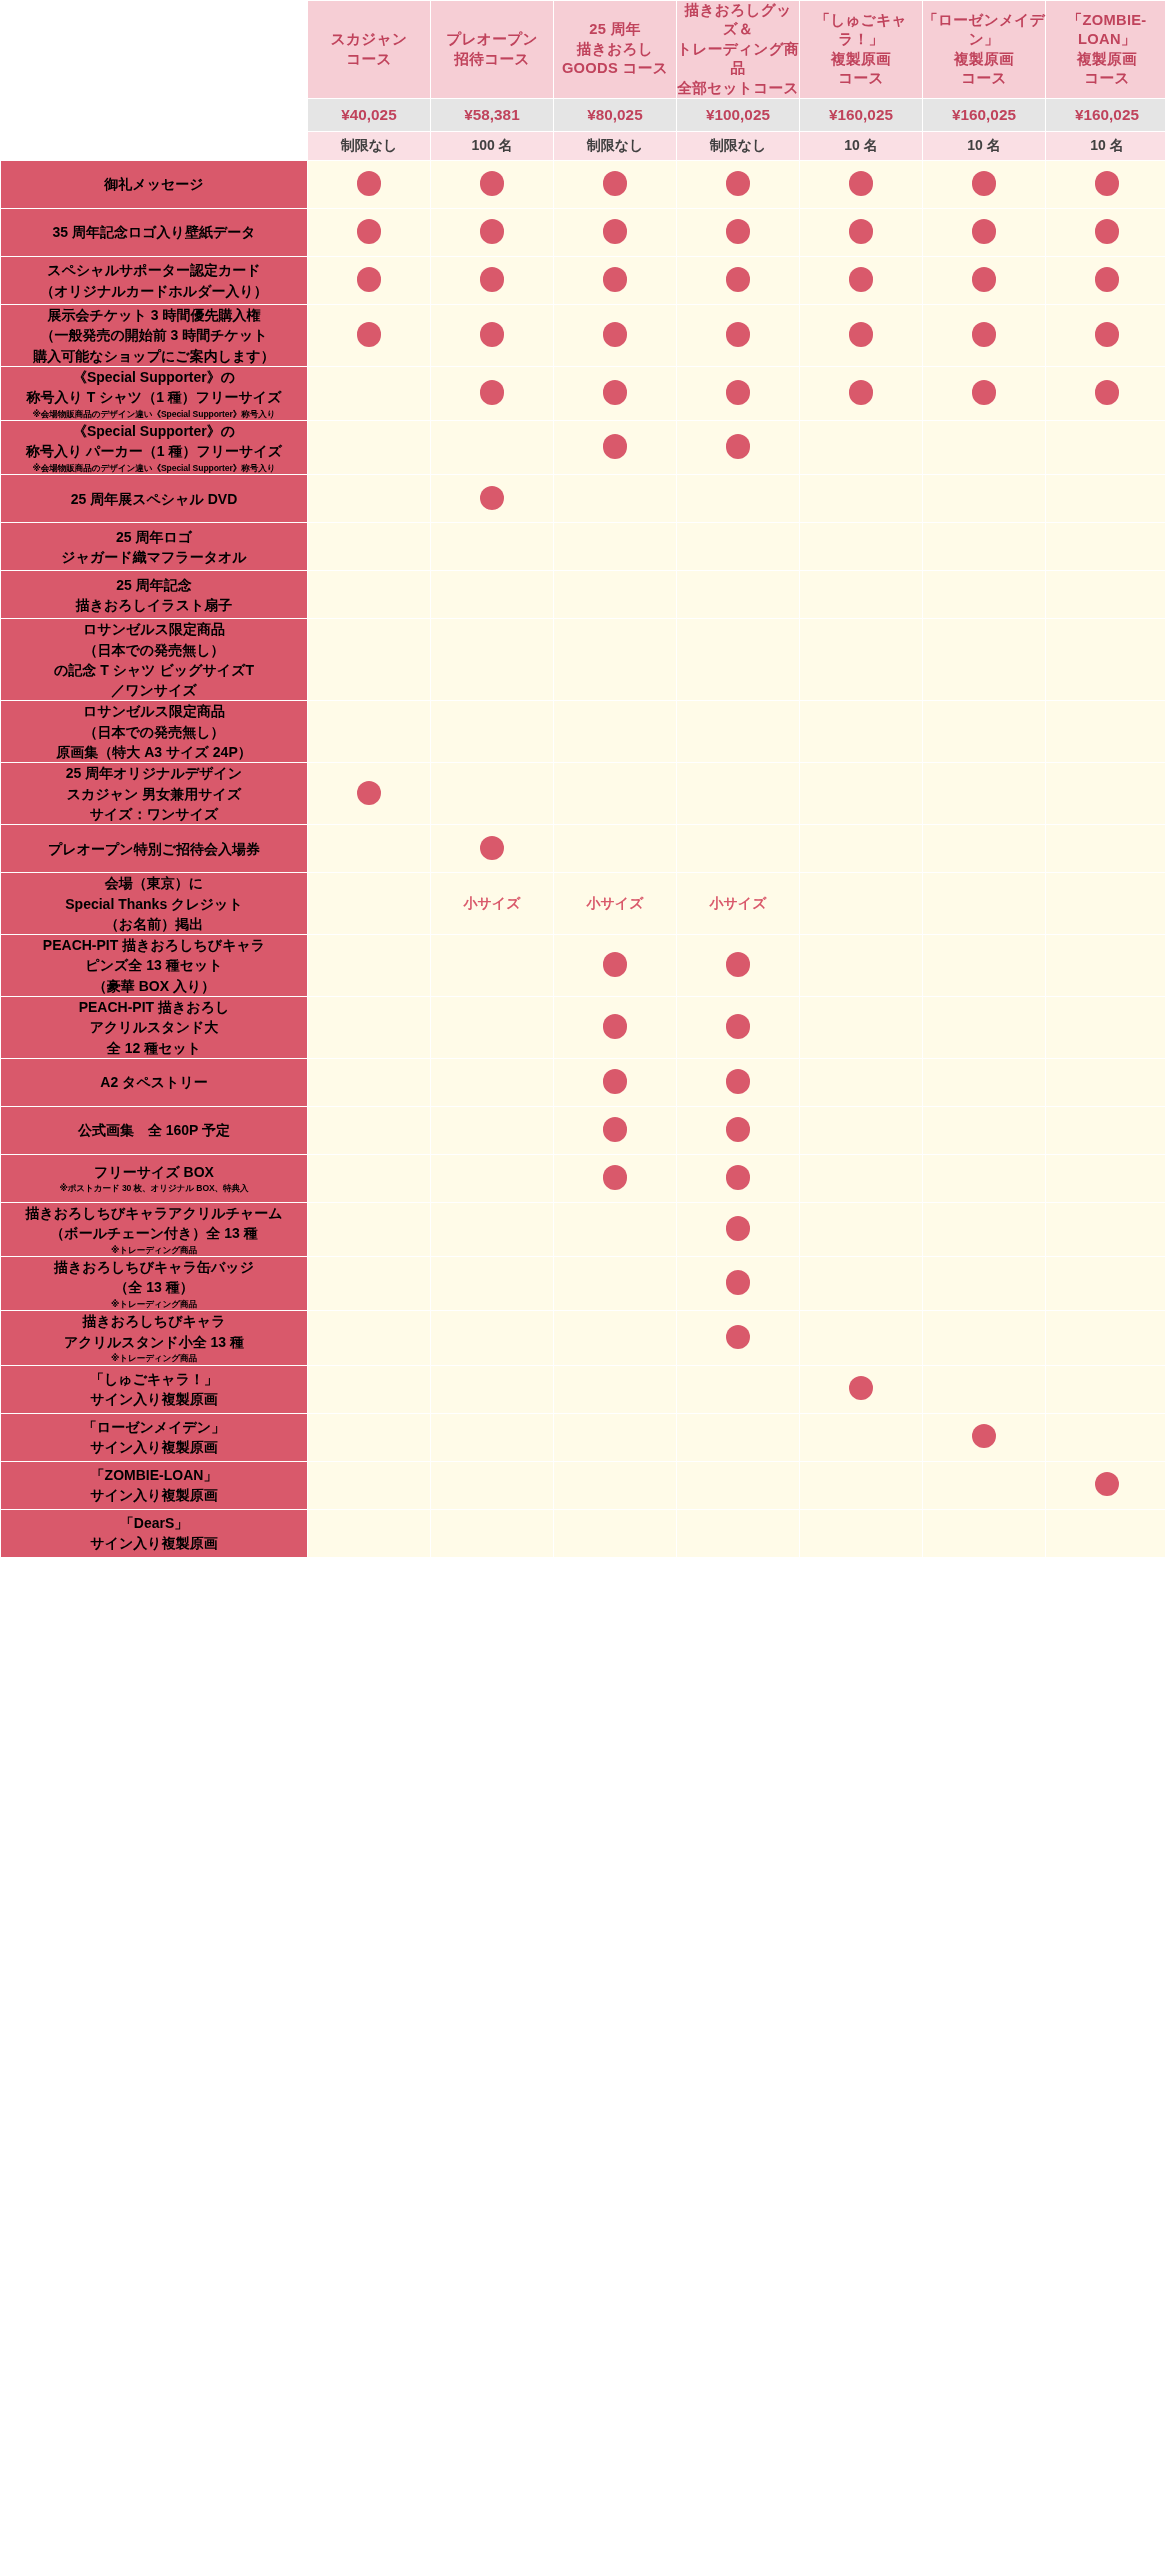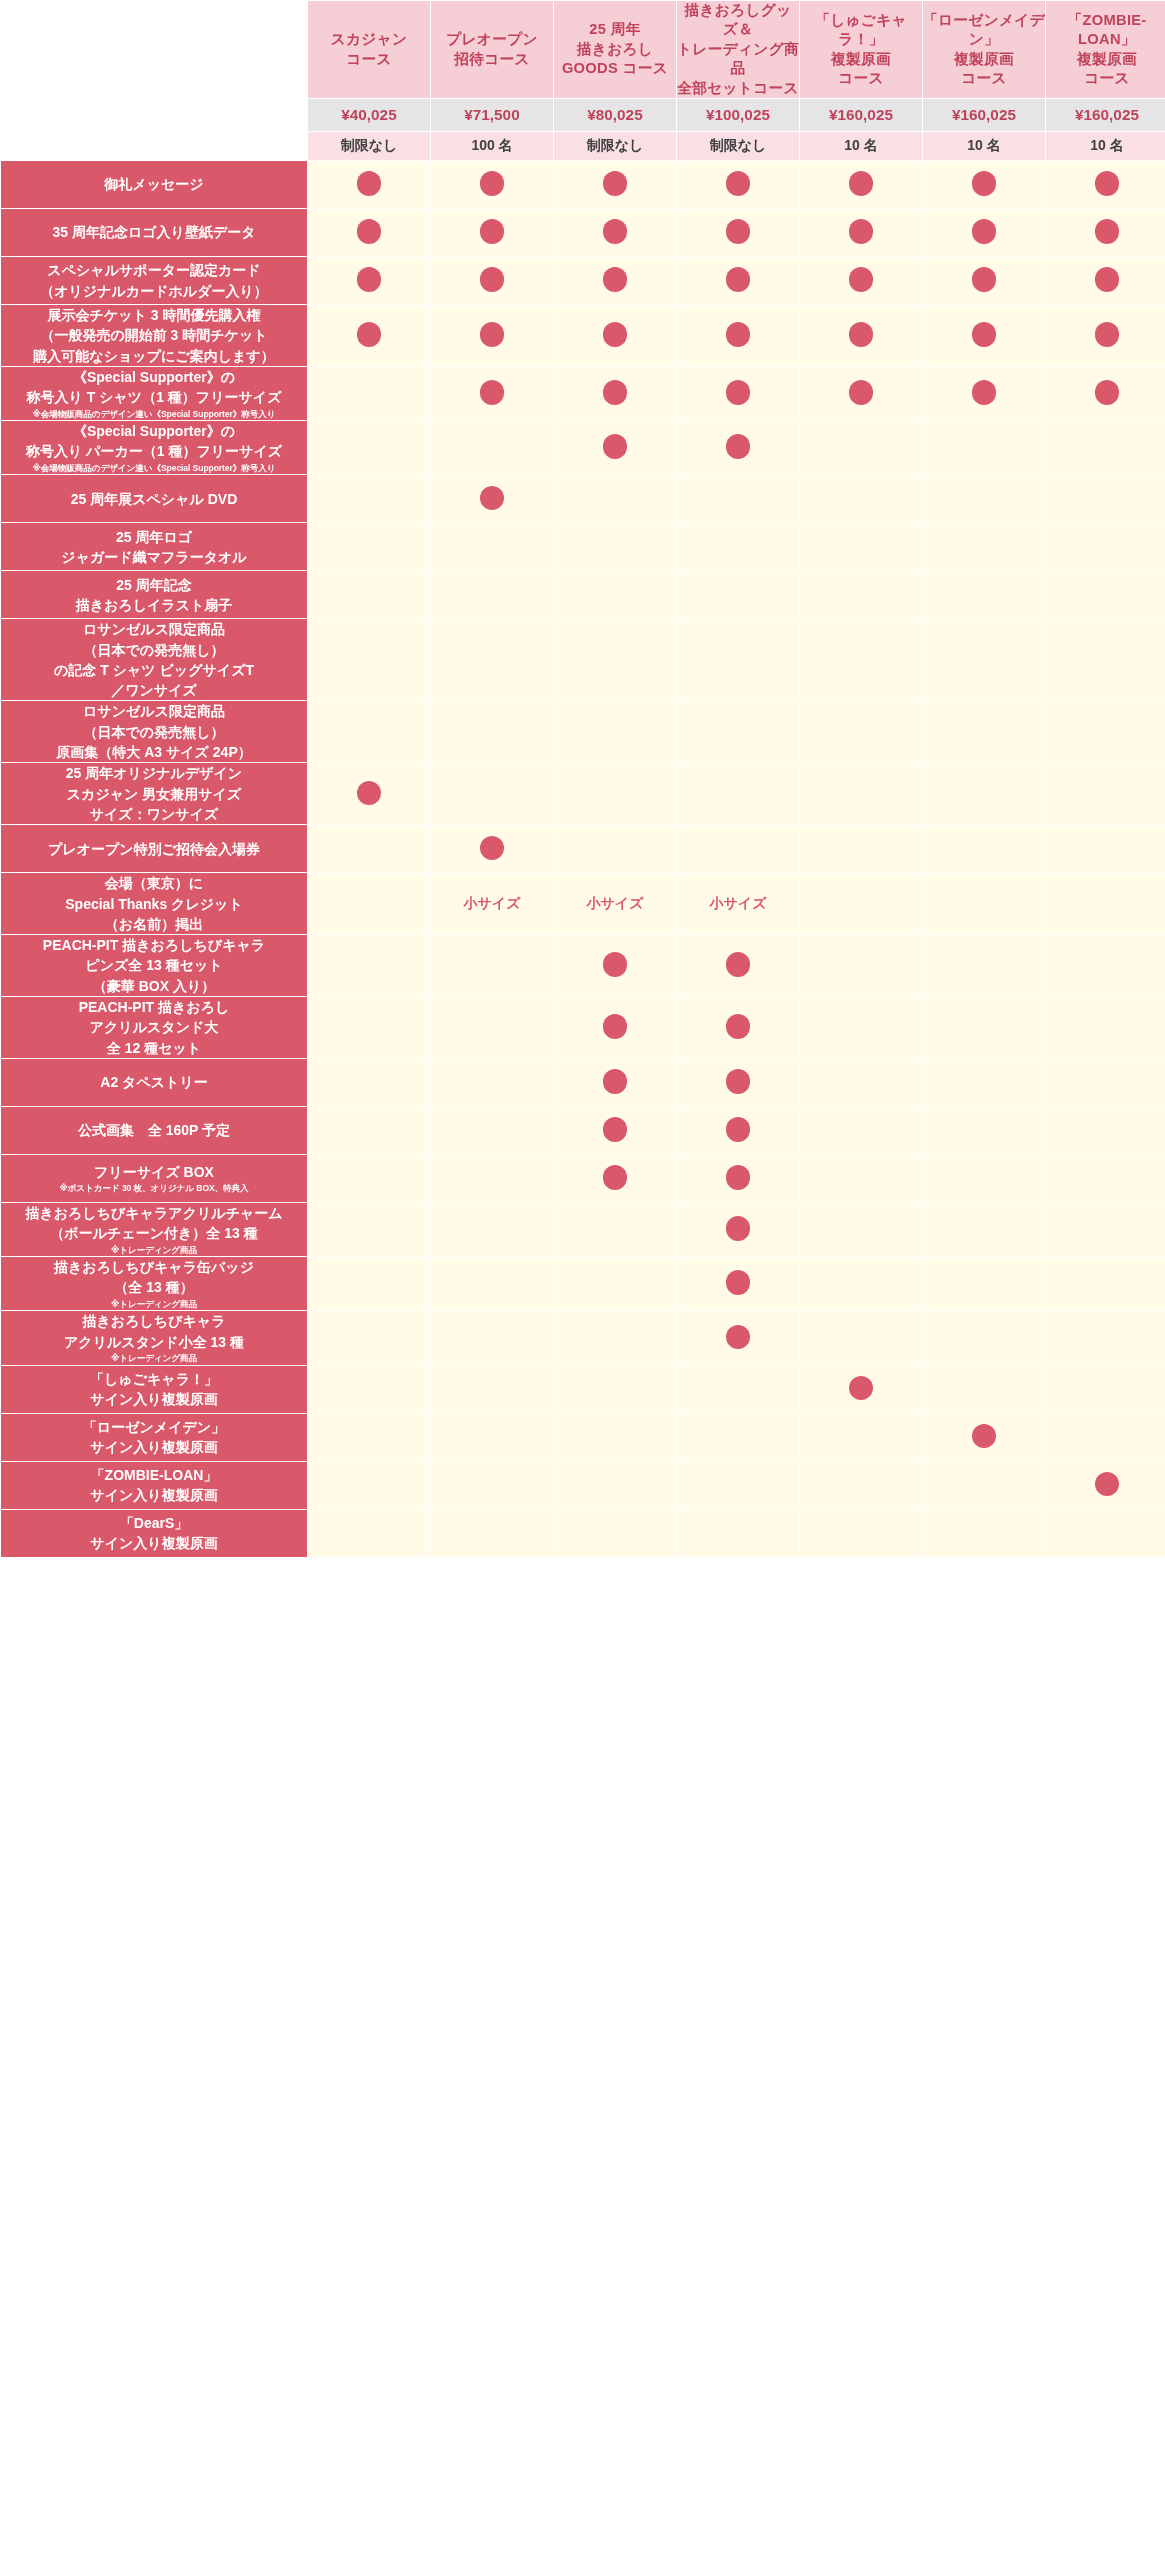--- a/index.html
+++ b/index.html
@@ -59,21 +59,21 @@
     color: #404040;
     font-weight: bold;
     font-size: 14px;
     padding: 7.4px 2.5px;
     height: 28px;
   }
 
   
   .row-label {
     background: #d9596b;
-    color: #ffffff;
+    color: #000000;
     font-weight: bold;
     font-size: 14px;
     line-height: 1.45;
     padding: 9.8px 6.1px;
     text-align: center;
   }
   .row-label .note {
     display: block;
     font-size: 8.6px;
     font-weight: bold;
@@ -122,21 +122,21 @@
           <td class="plan-name">プレオープン<br>招待コース</td>
           <td class="plan-name">25 周年<br>描きおろし<br>GOODS コース</td>
           <td class="plan-name">描きおろしグッズ＆<br>トレーディング商品<br>全部セットコース</td>
           <td class="plan-name">「しゅごキャラ！」<br>複製原画<br>コース</td>
           <td class="plan-name">「ローゼンメイデン」<br>複製原画<br>コース</td>
           <td class="plan-name">「ZOMBIE-LOAN」<br>複製原画<br>コース</td>
         </tr>
       <tr>
           <td class="corner-blank"></td>
           <td class="plan-price">¥40,025</td>
-          <td class="plan-price">¥71,500</td>
+          <td class="plan-price">¥58,381</td>
           <td class="plan-price">¥80,025</td>
           <td class="plan-price">¥100,025</td>
           <td class="plan-price">¥160,025</td>
           <td class="plan-price">¥160,025</td>
           <td class="plan-price">¥160,025</td>
         </tr>
       <tr>
           <td class="corner-blank"></td>
           <td class="plan-limit">制限なし</td>
           <td class="plan-limit">100 名</td>

